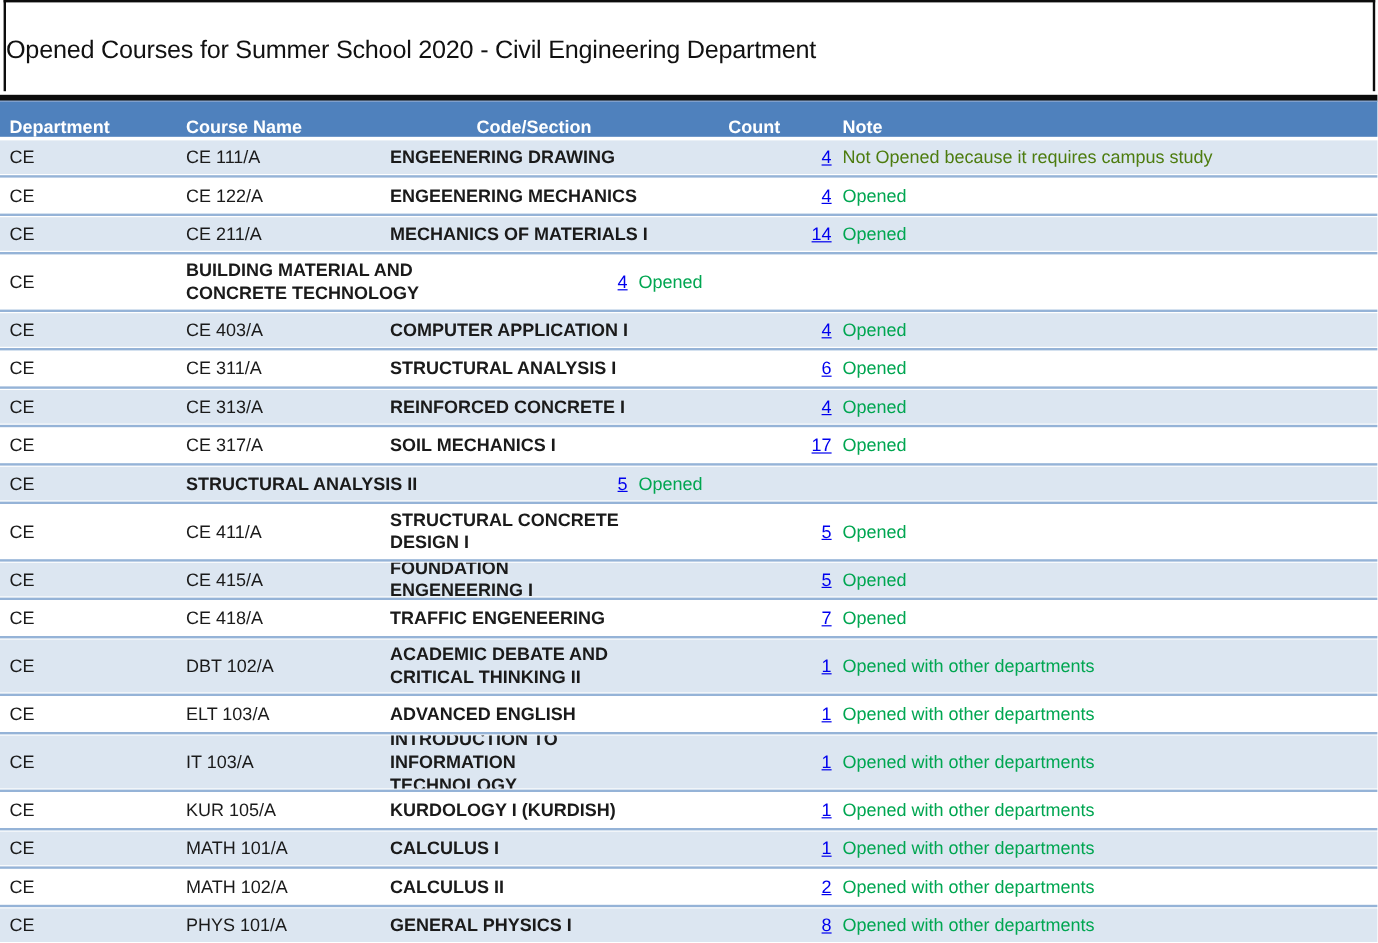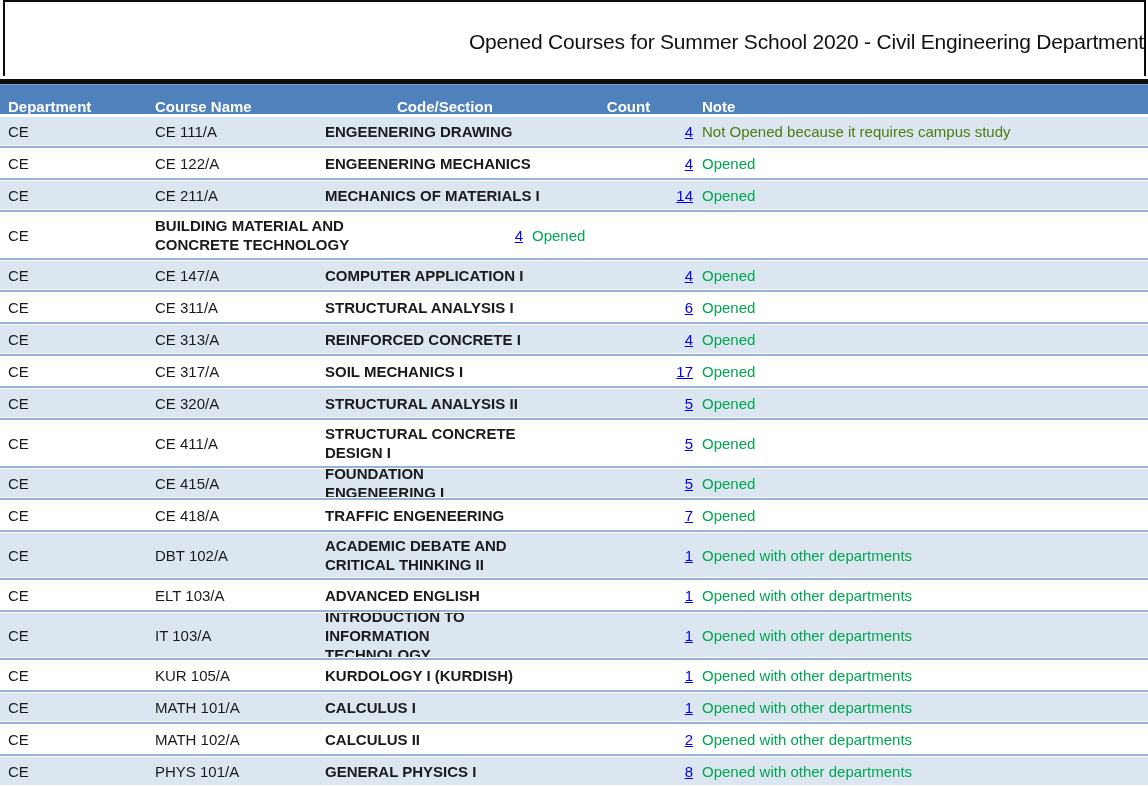--- a/index.html
+++ b/index.html
@@ -5,21 +5,21 @@
   html,body { margin:0; padding:0; }
   body {
     width:1148px; height:786px; background:#ffffff; overflow:hidden;
     font-family:"Liberation Sans","DejaVu Sans",sans-serif;
     -webkit-font-smoothing:antialiased;
   }
   
   .title-box {
     margin:0 2px 0 3px; height:74px;
     border:2px solid #0c0c0c; border-bottom:none;
-    display:flex; align-items:center; justify-content:flex-end;
+    display:flex; align-items:center; justify-content:flex-start;
     background:#ffffff;
   }
   .title-text {
     font-size:21px; color:#111; letter-spacing:-0.2px; margin-top:6px;
   }
   .divider-bar { height:5px; background:#0c0c0c; margin-top:3px; }
 
   
   .grid { width:1148px; }
   .trow { display:flex; width:1148px; position:relative; }
@@ -112,21 +112,21 @@
           <div class="nline">CONCRETE TECHNOLOGY</div>
         </div>
     <div class="cell c-count">
       <span class="count-link" style="color: rgb(0, 0, 238);">4</span>
     </div>
     <div class="cell c-note" style="color: rgb(0, 166, 81);">Opened</div>
   </div>
 
   <div class="trow brow h1 alt">
     <div class="cell c-dept">CE</div>
-    <div class="cell c-code">CE 147/A</div>
+    <div class="cell c-code">CE 403/A</div>
     <div class="cell c-name">
           <div class="nline">COMPUTER APPLICATION I</div>
         </div>
     <div class="cell c-count">
       <span class="count-link" style="color: rgb(0, 0, 238);">4</span>
     </div>
     <div class="cell c-note" style="color: rgb(0, 166, 81);">Opened</div>
   </div>
 
   <div class="trow brow h1 plain">
@@ -160,21 +160,20 @@
           <div class="nline">SOIL MECHANICS I</div>
         </div>
     <div class="cell c-count">
       <span class="count-link" style="color: rgb(0, 0, 238);">17</span>
     </div>
     <div class="cell c-note" style="color: rgb(0, 166, 81);">Opened</div>
   </div>
 
   <div class="trow brow h1 alt">
     <div class="cell c-dept">CE</div>
-    <div class="cell c-code">CE 320/A</div>
     <div class="cell c-name">
           <div class="nline">STRUCTURAL ANALYSIS II</div>
         </div>
     <div class="cell c-count">
       <span class="count-link" style="color: rgb(0, 0, 238);">5</span>
     </div>
     <div class="cell c-note" style="color: rgb(0, 166, 81);">Opened</div>
   </div>
 
   <div class="trow brow h2 plain">

